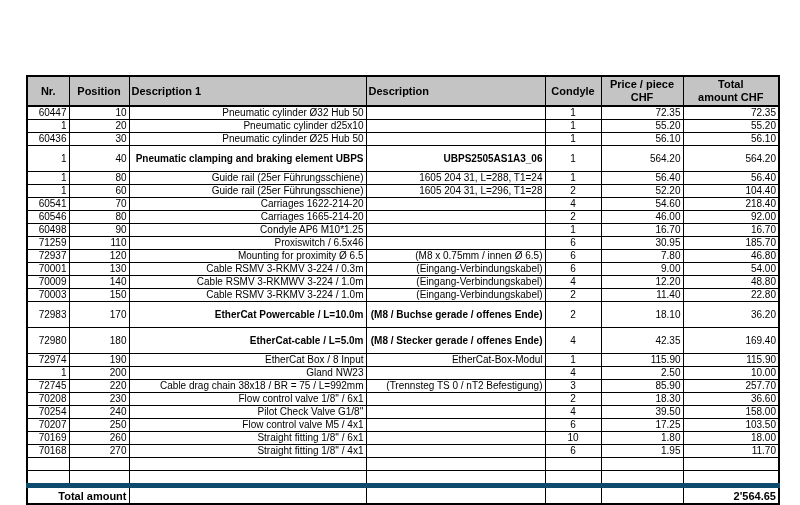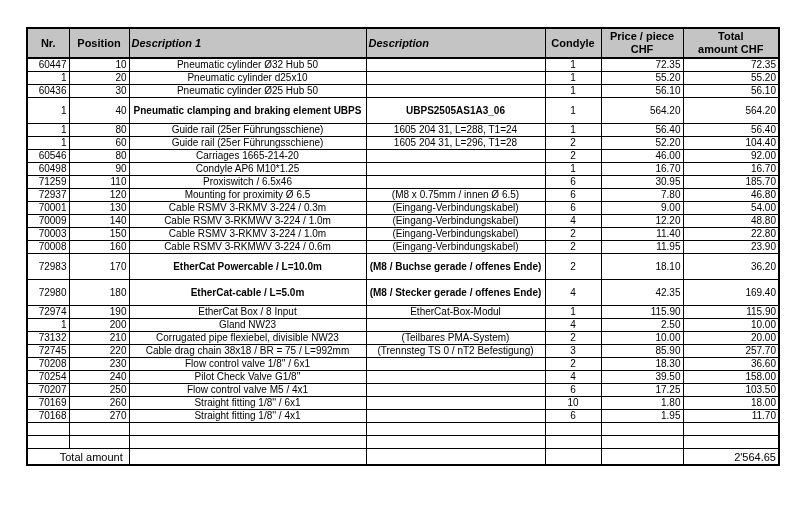--- a/index.html
+++ b/index.html
@@ -4,52 +4,53 @@
 <style>
   html,body{margin:0;padding:0;}
   body{
     width:800px;height:505px;background:#ffffff;overflow:hidden;
     font-family:"Liberation Sans", sans-serif;color:#000;
   }
   .page{position:absolute;left:26px;top:27px;}
   table{
     border-collapse:collapse;table-layout:fixed;width:752px;
     border:2px solid #000;
+    margin-top:48px;
   }
   th,td{
     border:1px solid #000;
     padding:0 2px;
     overflow:hidden;
     font-size:10px;
     line-height:12px;
     vertical-align:middle;
     white-space:nowrap;
   }
   thead th{
     background:#c4c4c4;
     font-weight:bold;
     font-size:11px;
     line-height:13px;
     height:28px;
     text-align:center;
     white-space:pre-line;
     border-bottom:2px solid #000;
   }
-  thead th.l{text-align:left;font-style:italic;}
+  thead th.l{text-align:left;}
   tr.s td{height:12px;}
   tr.d td{height:25px;}
   td.ar{text-align:right;}
   td.ac{text-align:center;}
-  td.al{text-align:center;}
+  td.al{text-align:right;}
   td.wrap{white-space:normal;font-weight:bold;}
   tfoot td{
     height:15px;
-    font-weight:normal;
+    font-weight:bold;
     font-size:11px;
-    border-top:1px solid #0c4a6e;
+    border-top:5px solid #0c4a6e;
     padding-left:28px;
   }
 </style>
 </head>
 <body>
 
 <div class="page">
   <table>
     <colgroup>
       <col style="width:42px">
@@ -122,20 +123,29 @@
         <tr class="s">
           <td class="ar">1</td>
           <td class="ar">60</td>
           <td class="al">Guide rail (25er Führungsschiene)</td>
           <td class="al">1605 204 31, L=296, T1=28</td>
           <td class="ac">2</td>
           <td class="ar">52.20</td>
           <td class="ar">104.40</td>
         </tr>
         <tr class="s">
+          <td class="ar">60541</td>
+          <td class="ar">70</td>
+          <td class="al">Carriages 1622-214-20</td>
+          <td class="al"></td>
+          <td class="ac">4</td>
+          <td class="ar">54.60</td>
+          <td class="ar">218.40</td>
+        </tr>
+        <tr class="s">
           <td class="ar">60546</td>
           <td class="ar">80</td>
           <td class="al">Carriages 1665-214-20</td>
           <td class="al"></td>
           <td class="ac">2</td>
           <td class="ar">46.00</td>
           <td class="ar">92.00</td>
         </tr>
         <tr class="s">
           <td class="ar">60498</td>
@@ -183,29 +193,20 @@
           <td class="ar">48.80</td>
         </tr>
         <tr class="s">
           <td class="ar">70003</td>
           <td class="ar">150</td>
           <td class="al">Cable RSMV 3-RKMV 3-224 / 1.0m</td>
           <td class="al">(Eingang-Verbindungskabel)</td>
           <td class="ac">2</td>
           <td class="ar">11.40</td>
           <td class="ar">22.80</td>
-        </tr>
-        <tr class="s">
-          <td class="ar">70008</td>
-          <td class="ar">160</td>
-          <td class="al">Cable RSMV 3-RKMWV 3-224 / 0.6m</td>
-          <td class="al">(Eingang-Verbindungskabel)</td>
-          <td class="ac">2</td>
-          <td class="ar">11.95</td>
-          <td class="ar">23.90</td>
         </tr>
         <tr class="d">
           <td class="ar">72983</td>
           <td class="ar">170</td>
           <td class="al wrap">EtherCat Powercable / L=10.0m</td>
           <td class="al wrap">(M8 / Buchse gerade / offenes Ende)</td>
           <td class="ac">2</td>
           <td class="ar">18.10</td>
           <td class="ar">36.20</td>
         </tr>
@@ -228,29 +229,20 @@
           <td class="ar">115.90</td>
         </tr>
         <tr class="s">
           <td class="ar">1</td>
           <td class="ar">200</td>
           <td class="al">Gland NW23</td>
           <td class="al"></td>
           <td class="ac">4</td>
           <td class="ar">2.50</td>
           <td class="ar">10.00</td>
-        </tr>
-        <tr class="s">
-          <td class="ar">73132</td>
-          <td class="ar">210</td>
-          <td class="al">Corrugated pipe flexiebel, divisible NW23</td>
-          <td class="al">(Teilbares PMA-System)</td>
-          <td class="ac">2</td>
-          <td class="ar">10.00</td>
-          <td class="ar">20.00</td>
         </tr>
         <tr class="s">
           <td class="ar">72745</td>
           <td class="ar">220</td>
           <td class="al">Cable drag chain 38x18 / BR = 75 / L=992mm</td>
           <td class="al">(Trennsteg TS 0 / nT2 Befestigung)</td>
           <td class="ac">3</td>
           <td class="ar">85.90</td>
           <td class="ar">257.70</td>
         </tr>

